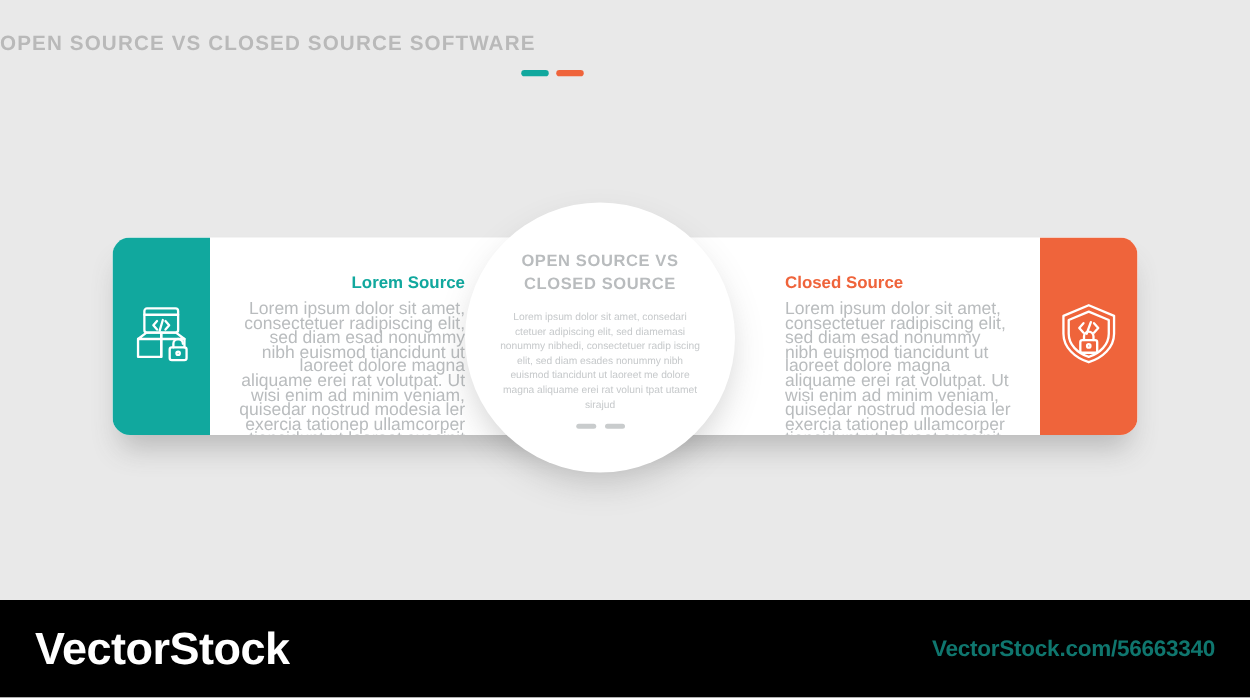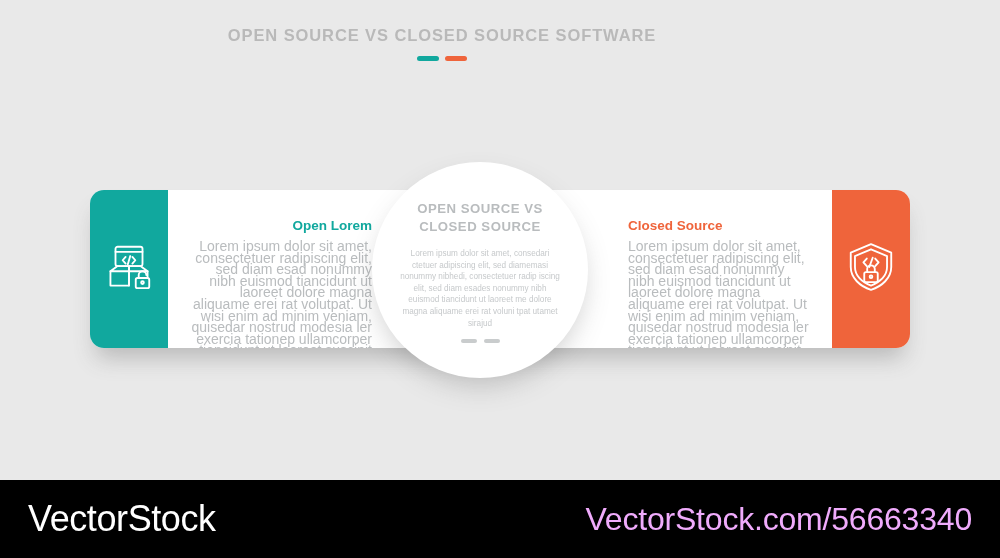--- a/index.html
+++ b/index.html
@@ -18,21 +18,21 @@
     height: 558px;
     background: #e9e9e9;
   }
 
   
   #header {
     position: absolute;
     top: 24px;
     left: 0;
     width: 884px;
-    text-align: center;
+    text-align: left;
   }
   #subtitle {
     font-size: 16.5px;
     letter-spacing: 0.9px;
     font-weight: bold;
     color: #b9b9b9;
     line-height: 22px;
   }
   #maintitle {
     font-size: 24.5px;
@@ -148,29 +148,30 @@
     position: absolute;
     left: 0;
     bottom: 0;
     width: 1000px;
     height: 78px;
     background: #000000;
     display: flex;
     align-items: center;
     justify-content: space-between;
     padding: 0 28px;
+    font-weight: bold;
   }
   #wm-brand {
     color: #ffffff;
     font-size: 36px;
     letter-spacing: -0.4px;
   }
   #wm-url {
-    color: #f0abfc;
-    font-size: 32px;
+    color: #0f766e;
+    font-size: 18px;
     letter-spacing: -0.2px;
   }
 </style>
 </head>
 <body>
 
 <div id="stage">
 
   <div id="header">
     <div id="subtitle">OPEN SOURCE VS CLOSED SOURCE SOFTWARE</div>
@@ -199,21 +200,21 @@
           <line x1="32" y1="37" x2="32" y2="54"></line>
 
           <rect x="40" y="45" width="16" height="12" rx="2"></rect>
           <path d="M43.5 45 L43.5 41.5 a4.5 4.5 0 0 1 9 0"></path>
           <circle cx="48" cy="50.5" r="1.6"></circle>
         </svg>
       </span>
     </div>
 
     <div class="panel left">
-      <div class="panel-title teal">Open Lorem</div>
+      <div class="panel-title teal">Lorem Source</div>
       <div class="panel-body">Lorem ipsum dolor sit amet, consectetuer radipiscing elit, sed diam esad nonummy nibh euismod tiancidunt ut laoreet dolore magna aliquame erei rat volutpat. Ut wisi enim ad minim veniam, quisedar nostrud modesia ler exercia tationep ullamcorper tiancidunt ut laoreet suscipit leso</div>
     </div>
 
     <div class="panel right">
       <div class="panel-title orange">Closed Source</div>
       <div class="panel-body">Lorem ipsum dolor sit amet, consectetuer radipiscing elit, sed diam esad nonummy nibh euismod tiancidunt ut laoreet dolore magna aliquame erei rat volutpat. Ut wisi enim ad minim veniam, quisedar nostrud modesia ler exercia tationep ullamcorper tiancidunt ut laoreet suscipit leso</div>
     </div>
 
     <div class="iconblock orange">
       <span>

